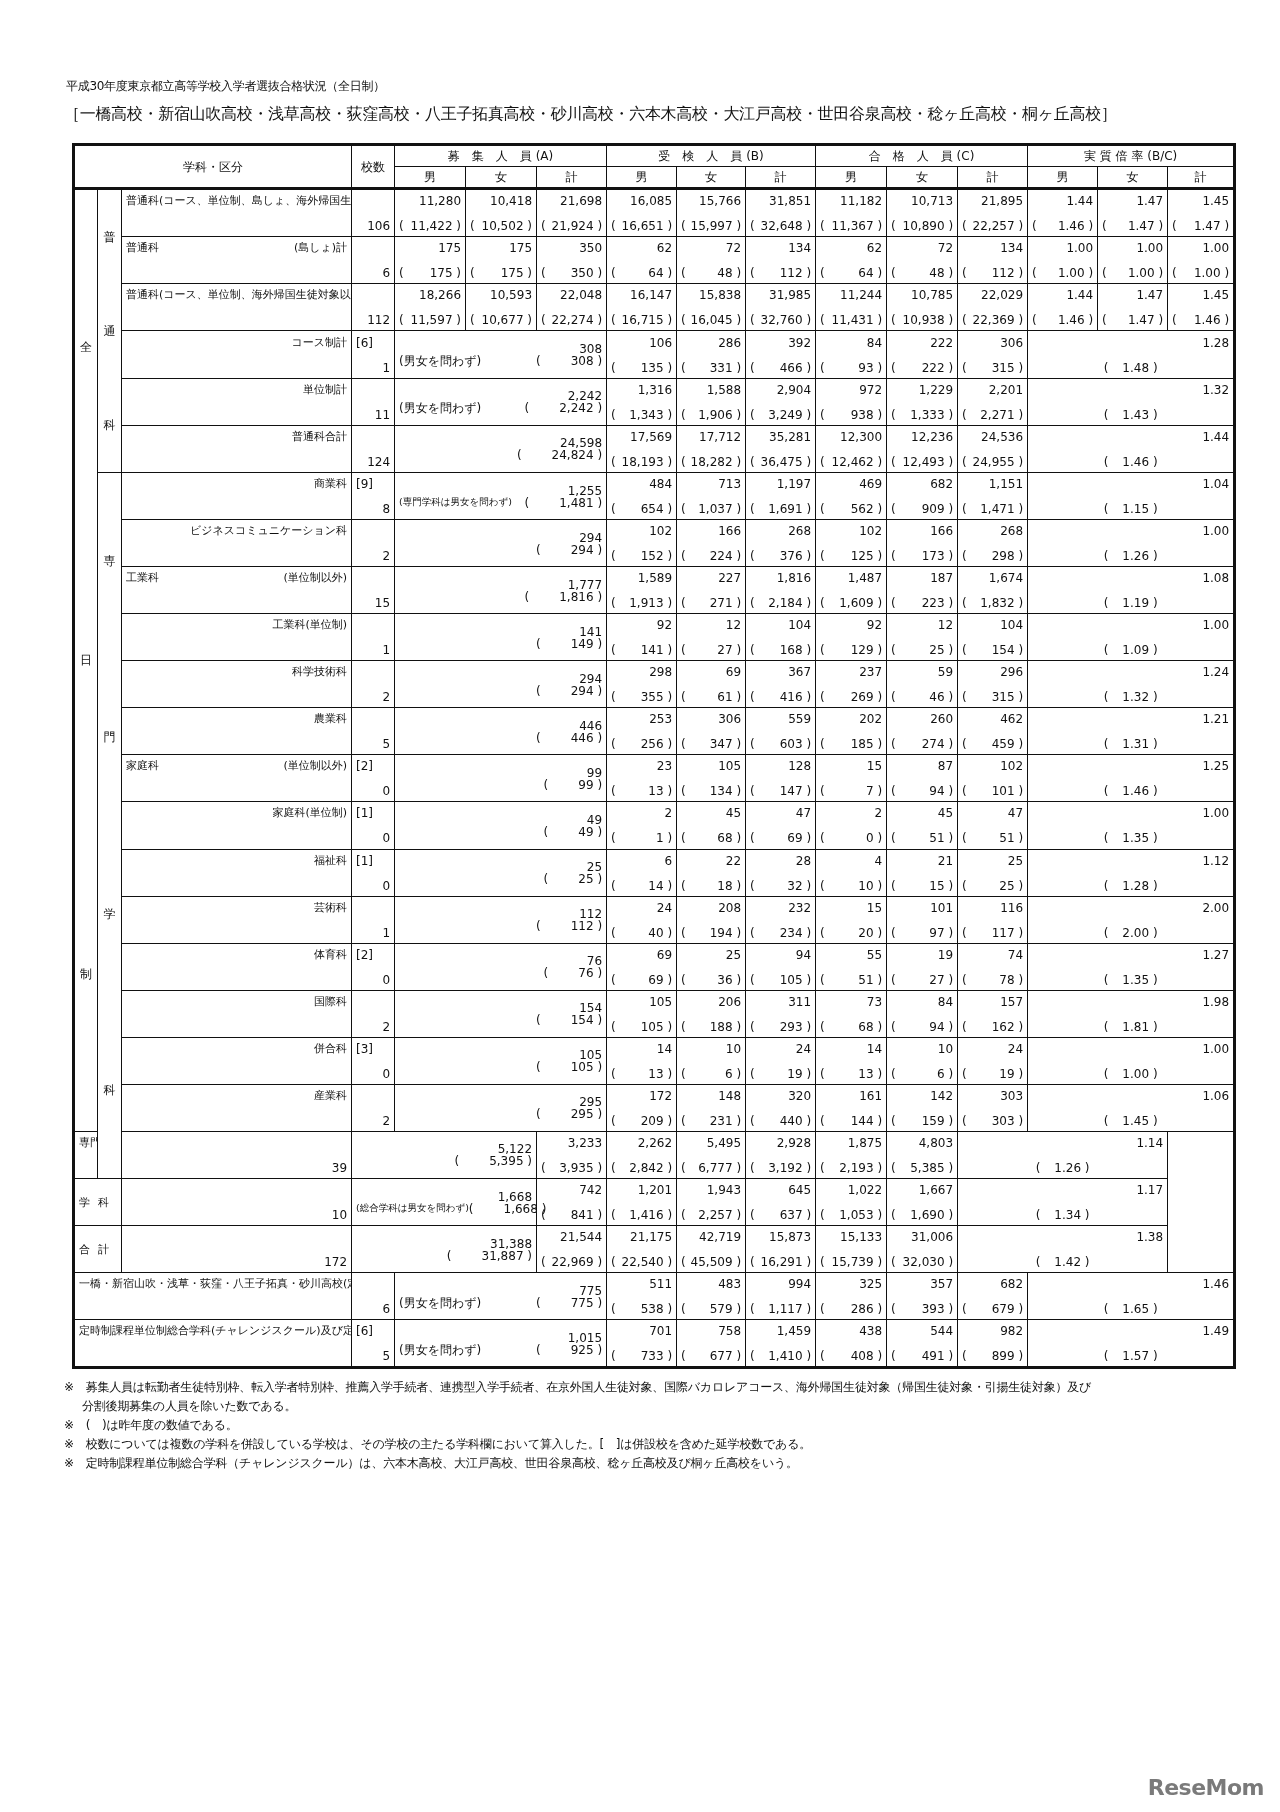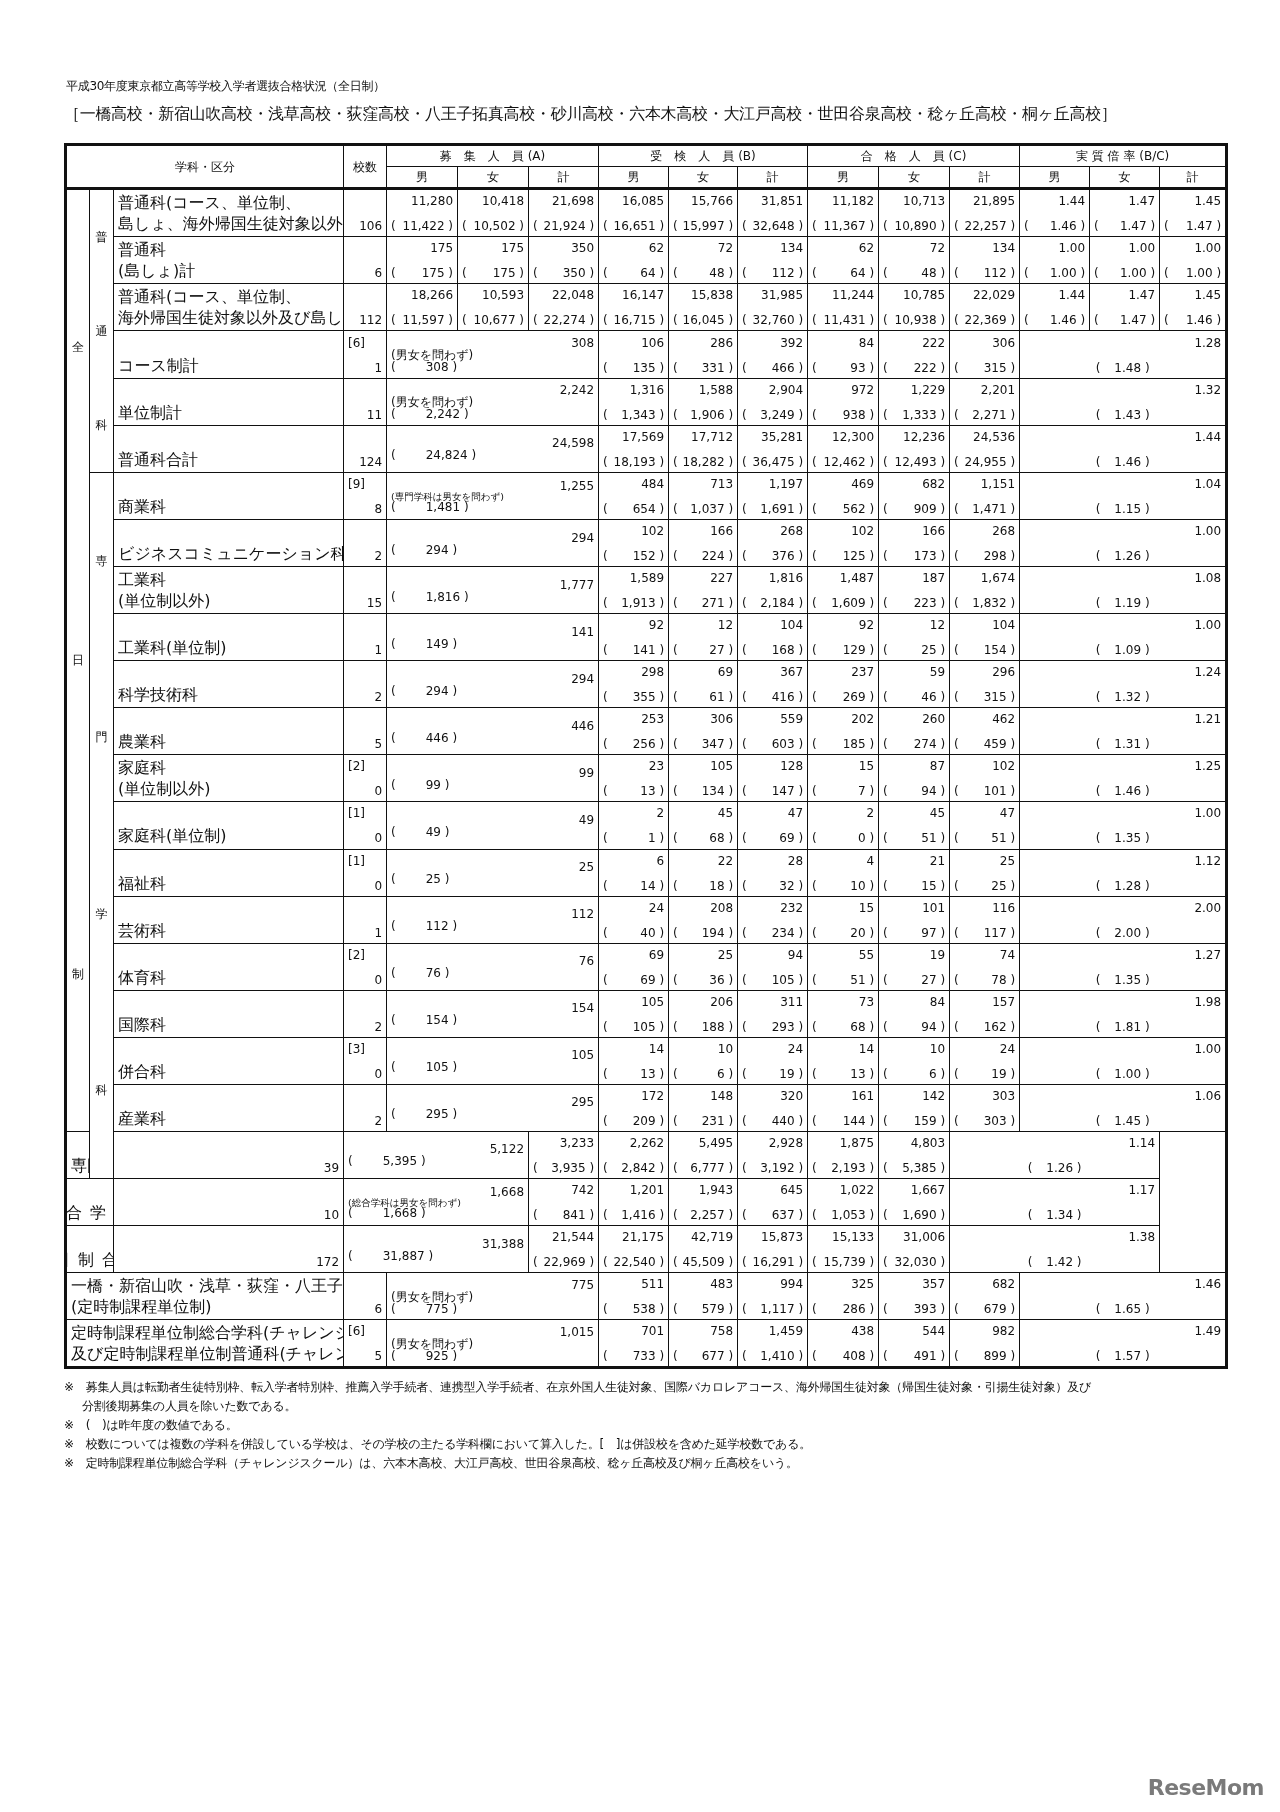--- a/index.html
+++ b/index.html
@@ -5,47 +5,47 @@
   html, body { margin: 0; padding: 0; background: #ffffff; }
   body {
     width: 1280px; height: 1812px; position: relative; overflow: hidden;
     font-family: "DejaVu Sans", "Liberation Sans", sans-serif;
     color: #111; font-size: 12px;
   }
   .title { position: absolute; left: 66px; top: 78px; font-size: 12px; letter-spacing: -0.3px; }
   .subtitle { position: absolute; left: 64px; top: 104px; font-size: 16px; letter-spacing: -0.3px; }
 
   table.main {
-    position: absolute; left: 64px; top: 143px; width: 1141px;
+    position: absolute; left: 72px; top: 143px; width: 1141px;
     border-collapse: collapse; table-layout: fixed;
     border: 3px solid #111;
   }
   table.main td, table.main th {
     border: 1.5px solid #111; padding: 0; font-weight: normal;
     font-size: 12px; line-height: 1;
   }
   table.main thead th { height: 20px; text-align: center; }
   table.main thead tr.top th { border-bottom: 1.5px solid #111; }
   table.main thead { border-bottom: 3px solid #111; }
 
   .vlabel { text-align: center; vertical-align: middle; font-size: 13px; }
   .vstack { display: flex; flex-direction: column; justify-content: space-around; align-items: center; height: 100%; }
 
   tr.row td { height: 46px; }
   .cell { display: flex; flex-direction: column; justify-content: space-between; height: 46px; box-sizing: border-box; padding: 5px 4px 4px 4px; }
   .cell .cur, .cell .prev { text-align: right; white-space: nowrap; }
   .cell .prev { display: flex; justify-content: space-between; }
-  .name { padding: 5px 4px 4px 4px; box-sizing: border-box; height: 46px; display: flex; flex-direction: column; justify-content: space-between; white-space: nowrap; overflow: hidden; font-size: 16px; }
+  .name { padding: 5px 4px 4px 4px; box-sizing: border-box; height: 46px; display: flex; flex-direction: row; justify-content: space-between; white-space: nowrap; overflow: hidden; font-size: 11px; }
   .name.center { justify-content: flex-end; align-items: center; letter-spacing: 8px; }
   .count { padding: 5px 4px 4px 4px; box-sizing: border-box; height: 46px; display: flex; flex-direction: column; justify-content: space-between; }
   .count .br { text-align: left; }
   .count .n { text-align: right; }
   .span3 { padding: 5px 4px 4px 4px; box-sizing: border-box; height: 46px; display: flex; flex-direction: column; justify-content: center; }
   .span3 .cur { text-align: right; }
-  .span3 .prevline { display: flex; justify-content: space-between; white-space: nowrap; flex-direction: column; }
+  .span3 .prevline { display: flex; justify-content: space-between; white-space: nowrap; }
   .span3 .prevline .note { font-size: 12px; }
   .span3 .prevline .note.small { font-size: 9.5px; }
   .ratio3 { padding: 5px 4px 4px 4px; box-sizing: border-box; height: 46px; display: flex; flex-direction: column; justify-content: space-between; }
   .ratio3 .cur { text-align: right; }
   .ratio3 .prev { text-align: center; }
   .ratio3 .prev span.paren { margin-right: 14px; }
 
   .notes { position: absolute; left: 64px; top: 1378px; font-size: 12px; line-height: 19px; letter-spacing: -0.2px; }
   .notes div { white-space: nowrap; }
   .notes .indent { padding-left: 18px; }

